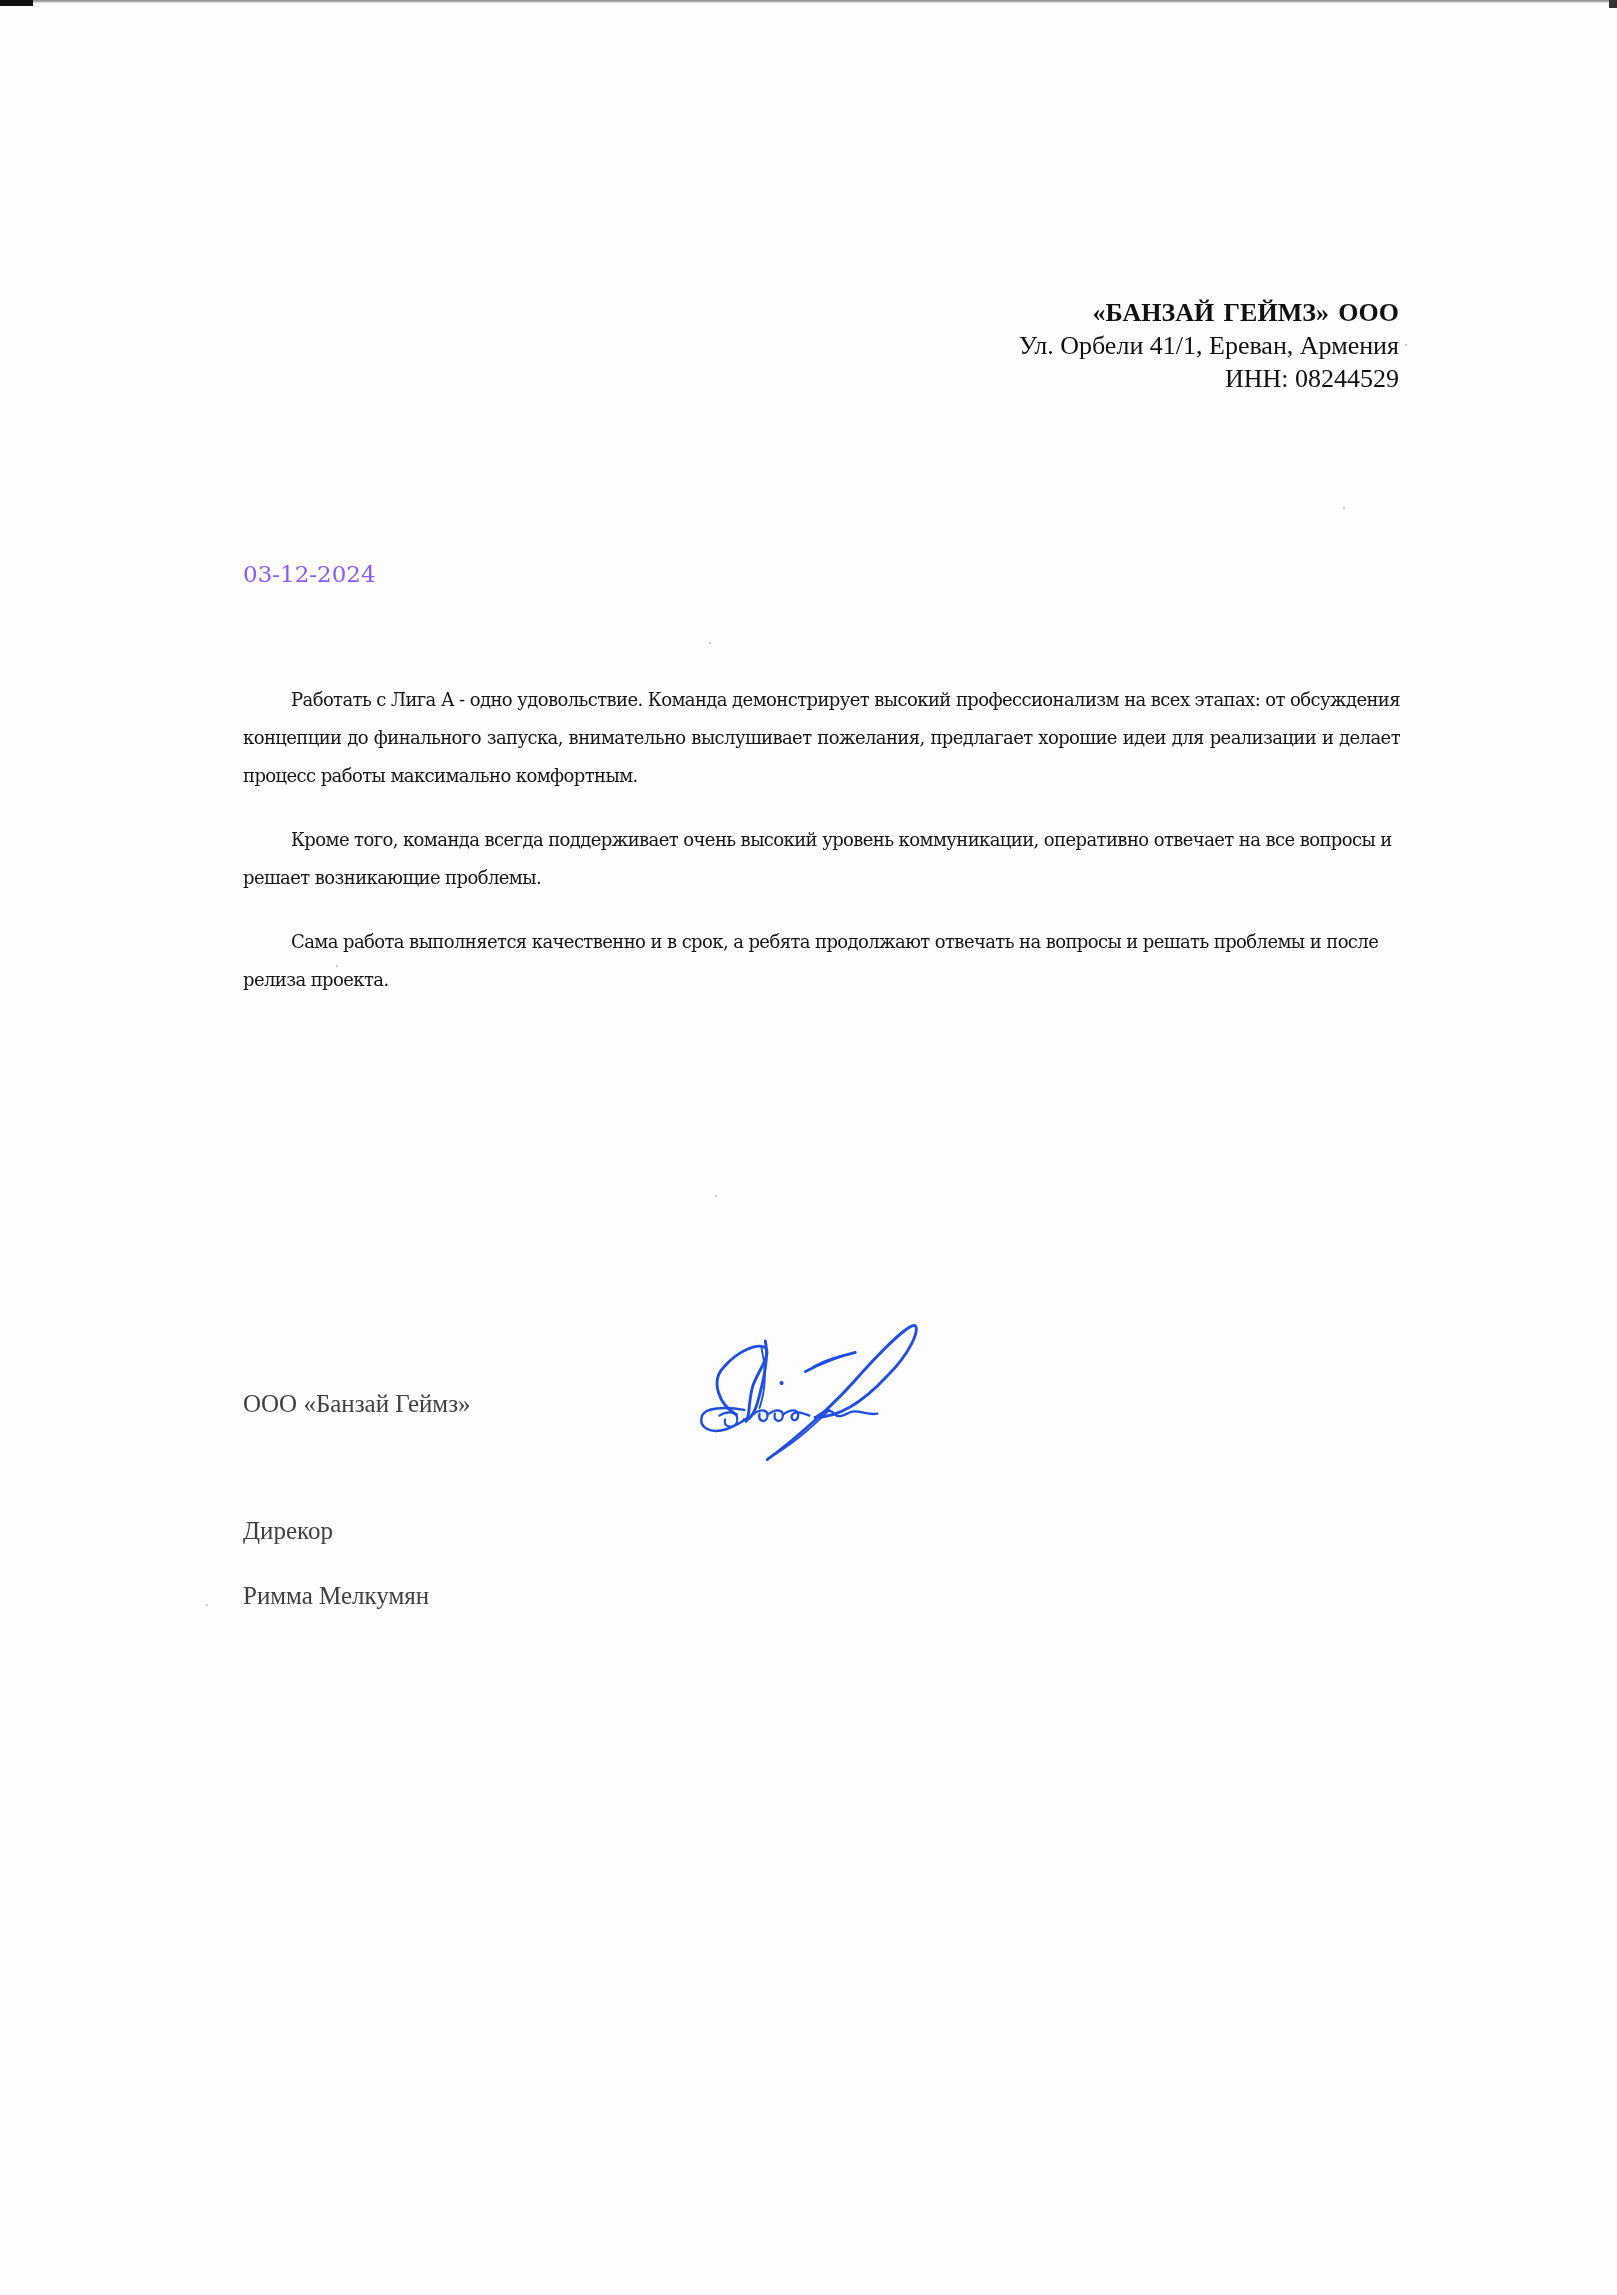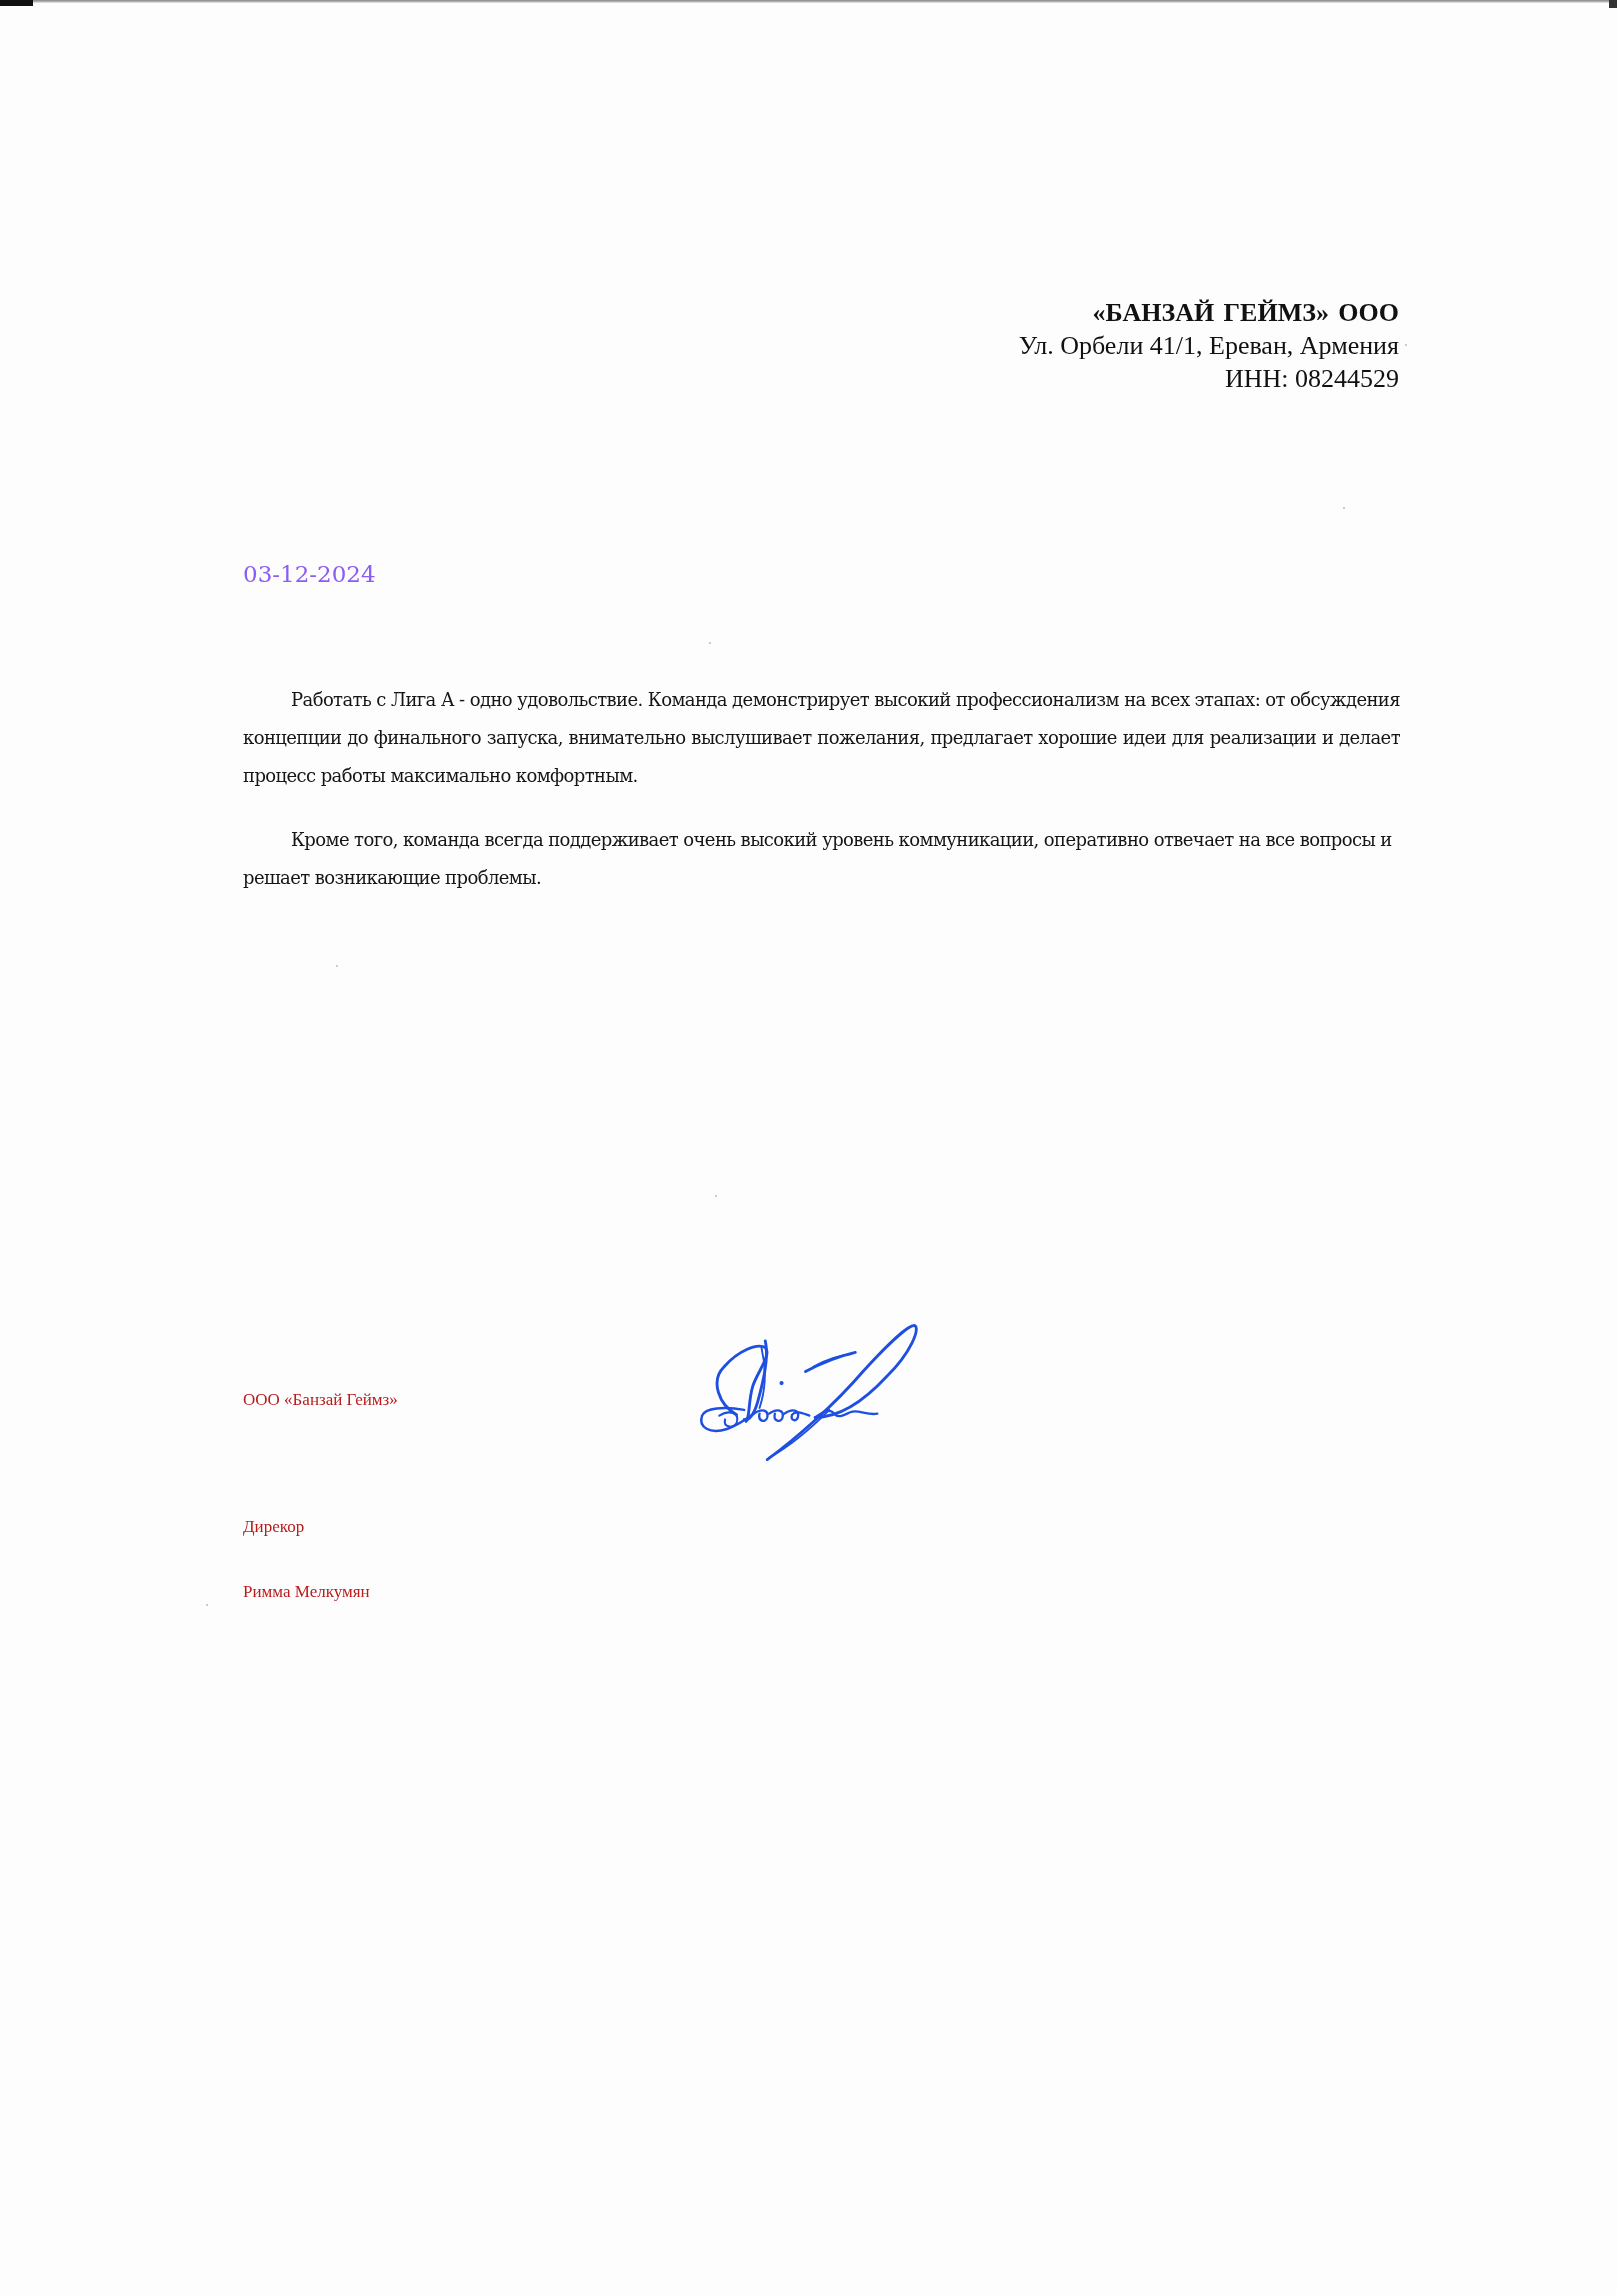--- a/index.html
+++ b/index.html
@@ -74,22 +74,22 @@
       margin: 0 0 26px 0;
       text-indent: 48px;
     }
     .body-text p.justified {
       text-align: justify;
     }
     .sign-block {
       position: absolute;
       left: 243px;
       font-family: "Liberation Serif", serif;
-      font-size: 17px;
-      color: #b91c1c;
+      font-size: 25px;
+      color: #404040;
     }
     .sign-company { top: 1390px; }
     .sign-title { top: 1517px; }
     .sign-name { top: 1582px; }
     .signature {
       position: absolute;
       left: 681px;
       top: 1314px;
       width: 249px;
       height: 163px;
@@ -113,20 +113,21 @@
   <div class="company">«БАНЗАЙ ГЕЙМЗ»  ООО</div>
   <div>Ул. Орбели 41/1, Ереван, Армения</div>
   <div>ИНН: 08244529</div>
 </div>
 
 <div class="date">03-12-2024</div>
 
 <div class="body-text">
   <p class="justified">Работать с Лига А - одно удовольствие. Команда демонстрирует высокий профессионализм на всех этапах: от обсуждения концепции до финального запуска, внимательно выслушивает пожелания, предлагает хорошие идеи для реализации и делает процесс работы максимально комфортным.</p>
   <p>Кроме того, команда всегда поддерживает очень высокий уровень коммуникации, оперативно отвечает на все вопросы и решает возникающие проблемы.</p>
+  <p>Сама работа выполняется качественно и в срок, а ребята продолжают отвечать на вопросы и решать проблемы и после релиза проекта.</p>
 </div>
 
 <div class="sign-block sign-company">ООО «Банзай Геймз»</div>
 
 <svg class="signature" viewBox="0 0 260 170" xmlns="http://www.w3.org/2000/svg">
   <g id="sig-strokes" fill="none" stroke-linecap="round" stroke-linejoin="round">
 
     <path d="M58 105 C 40 95, 30 70, 45 55 C 60 38, 80 30, 88 35 C 95 42, 80 60, 75 75 C 70 92, 72 108, 68 112" stroke-width="3" stroke="#1f4fe0"></path>
     <path d="M88 28 C 92 45, 86 70, 80 92 C 76 106, 70 112, 66 110" stroke-width="3" stroke="#1f4fe0"></path>
     <path d="M84 35 C 90 60, 88 80, 82 98" stroke-width="2" stroke="#1f4fe0"></path>

